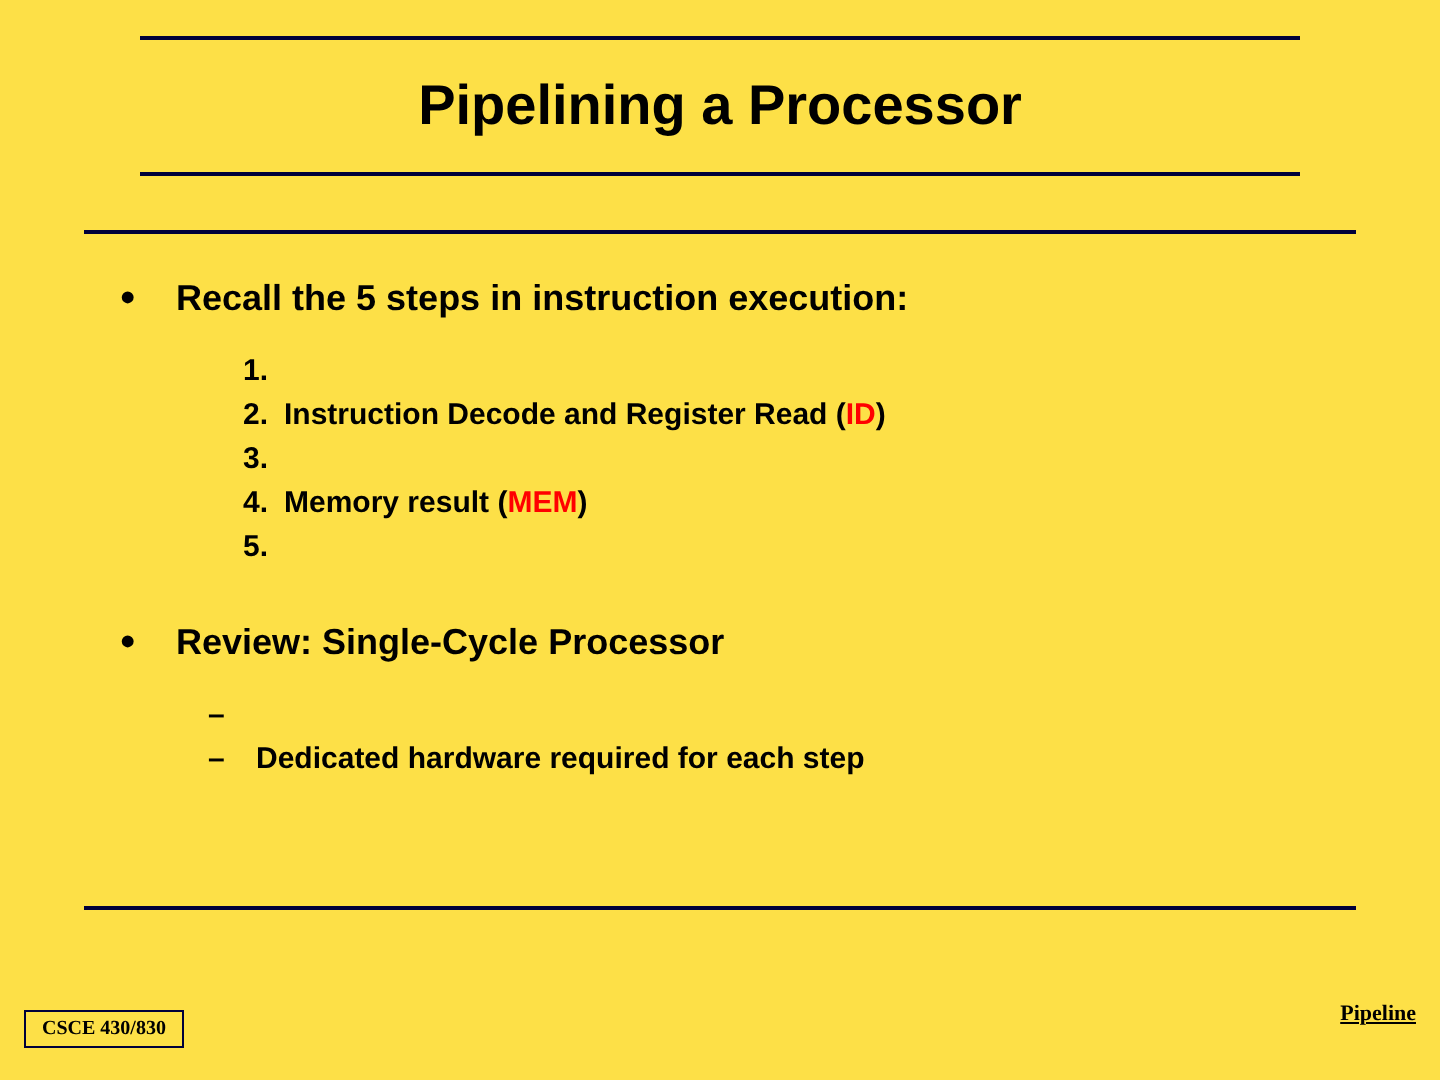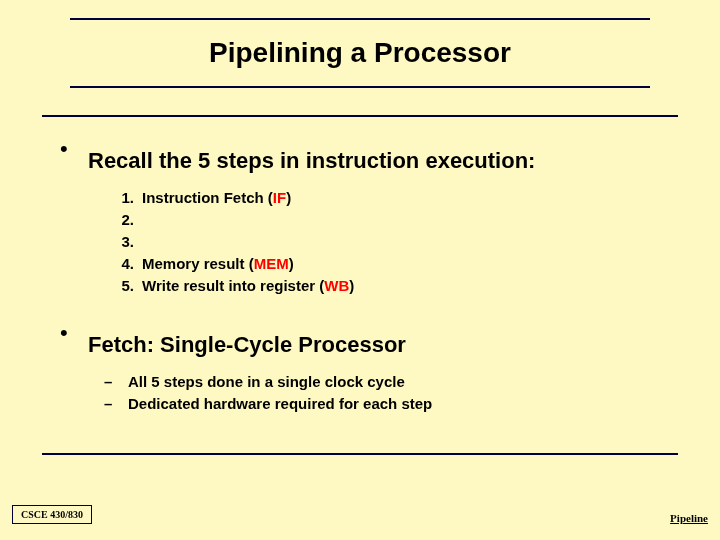--- a/index.html
+++ b/index.html
@@ -1,21 +1,21 @@
 <!DOCTYPE html>
 <html><head>
 <meta charset="utf-8">
 <style>
   * { box-sizing: border-box; margin: 0; padding: 0; }
   html, body { width: 720px; height: 540px; background: #fff; font-family: Arial, Helvetica, sans-serif; color: #000; }
   .slide {
     position: relative;
     width: 720px;
     height: 540px;
-    background: #fef9c3;
+    background: #fde047;
   }
   .title-box {
     position: absolute;
     left: 70px;
     top: 18px;
     width: 580px;
     height: 70px;
     border-top: 2px solid #00003a;
     border-bottom: 2px solid #00003a;
     display: flex;
@@ -45,24 +45,23 @@
   .bullet-row.secondary { margin-top: 22px; }
   .bullet-mark {
     font-size: 22px;
     width: 32px;
     flex: 0 0 32px;
     text-align: left;
     padding-left: 4px;
     line-height: 28px;
   }
   .bullet-text {
-    font-size: 22px;
+    font-size: 18px;
     font-weight: bold;
     line-height: 28px;
-    margin-top: 12px;
   }
   .num-list {
     margin-left: 60px;
     margin-top: 6px;
   }
   .num-item {
     display: flex;
     align-items: baseline;
     font-size: 15px;
     font-weight: bold;
@@ -100,21 +99,21 @@
     border: 1.5px solid #00003a;
     padding: 3px 8px;
     font-size: 10px;
     font-family: "Times New Roman", Times, serif;
     font-weight: bold;
     color: #000;
   }
   .footer-right {
     position: absolute;
     right: 12px;
-    bottom: 16px;
+    bottom: 27px;
     font-size: 11px;
     font-family: "Times New Roman", Times, serif;
     font-weight: bold;
     color: #000;
     text-decoration: underline;
   }
 </style>
 </head>
 <body>
 
@@ -127,47 +126,45 @@
   <div class="body-box">
 
     <div class="bullet-row">
       <div class="bullet-mark">•</div>
       <div class="bullet-text">Recall the 5 steps in instruction execution:</div>
     </div>
 
     <div class="num-list">
       <div class="num-item">
         <span class="num">1.</span>
-        <span class="txt"><span>Instruction Fetch (</span><span class="abbr">IF</span><span>)</span></span>
       </div>
       <div class="num-item">
         <span class="num">2.</span>
+        <span class="txt"><span>Instruction Decode and Register Read (</span><span class="abbr">ID</span><span>)</span></span>
       </div>
       <div class="num-item">
         <span class="num">3.</span>
       </div>
       <div class="num-item">
         <span class="num">4.</span>
         <span class="txt"><span>Memory result (</span><span class="abbr">MEM</span><span>)</span></span>
       </div>
       <div class="num-item">
         <span class="num">5.</span>
-        <span class="txt"><span>Write result into register (</span><span class="abbr">WB</span><span>)</span></span>
       </div>
     </div>
 
     <div class="bullet-row secondary">
       <div class="bullet-mark">•</div>
-      <div class="bullet-text">Fetch: Single-Cycle Processor</div>
+      <div class="bullet-text">Review: Single-Cycle Processor</div>
     </div>
 
     <div class="dash-list">
       <div class="dash-item">
         <span class="dash">–</span>
-        <span>All 5 steps done in a single clock cycle</span>
       </div>
       <div class="dash-item">
         <span class="dash">–</span>
         <span>Dedicated hardware required for each step</span>
       </div>
     </div>
 
   </div>
 
   <div class="footer-left">CSCE 430/830</div>

